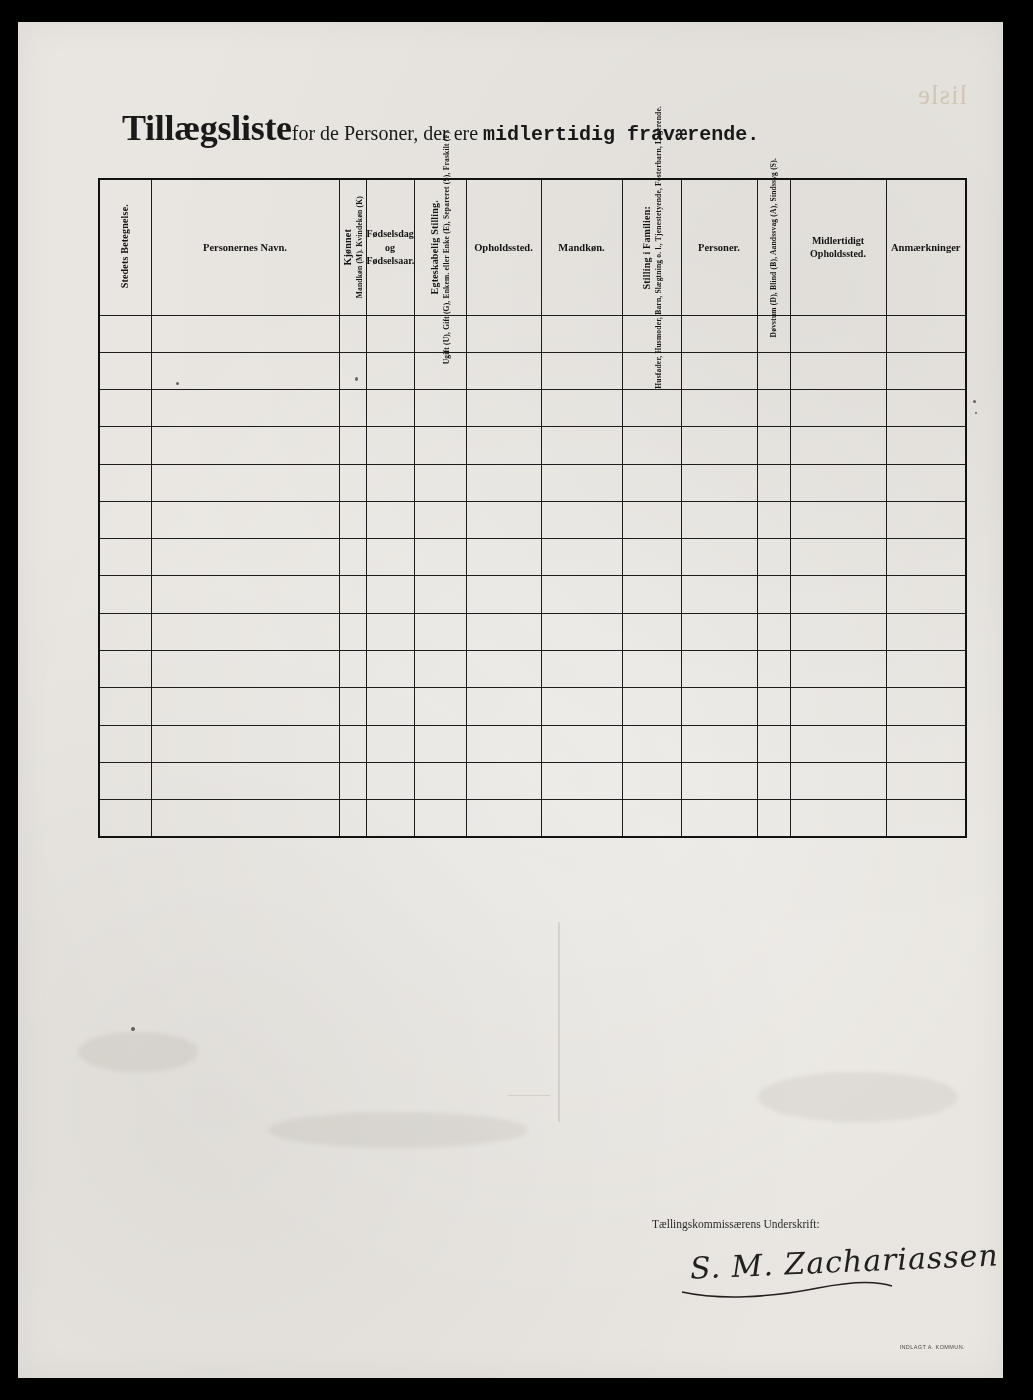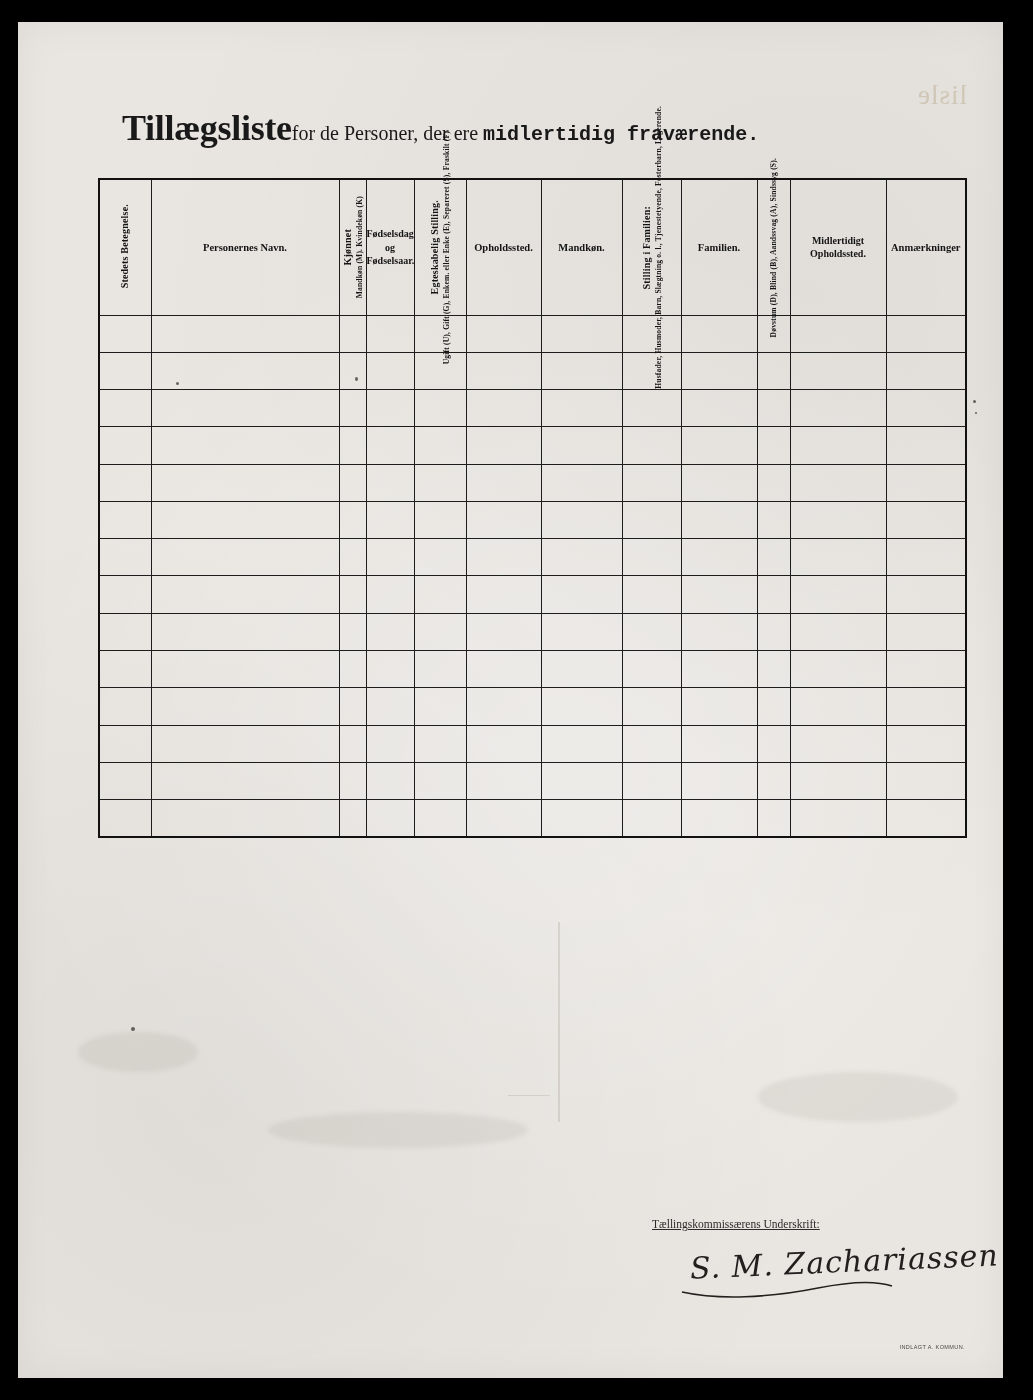--- a/index.html
+++ b/index.html
@@ -149,21 +149,20 @@
   }
 
   
   .sig-label {
     position: absolute;
     left: 634px;
     top: 1196px;
     font-size: 11.5px;
     color: #2b2b2b;
     font-family: "Liberation Serif", serif;
-    text-decoration: underline;
   }
   .signature {
     position: absolute;
     left: 672px;
     top: 1222px;
     font-size: 30px;
     color: #21201e;
     font-family: "DejaVu Serif", serif;
     font-style: italic;
     transform: rotate(-2.5deg);
@@ -262,21 +261,21 @@
               <th class="hcell">
                 <span>Mandkøn.</span>
               </th>
               <th class="hcell">
                 <div class="vert-group">
                   <span class="vert">Stilling i Familien:</span>
                   <span class="vert small">Husfader, Husmoder, Barn, Slægtning o. l., Tjenestetyende, Fosterbarn, Logerende.</span>
                 </div>
               </th>
               <th class="hcell">
-                <span>Familien.</span>
+                <span>Personer.</span>
               </th>
               <th class="hcell">
                 <div class="vert-group">
                   <span class="vert small">Døvstum (D), Blind (B), Aandssvag (A), Sindssyg (S).</span>
                 </div>
               </th>
               <th class="hcell">
                 <div class="mid-stack">
                   <span class="l1">Midlertidigt</span>
                   <span class="l1">Opholdssted.</span>

